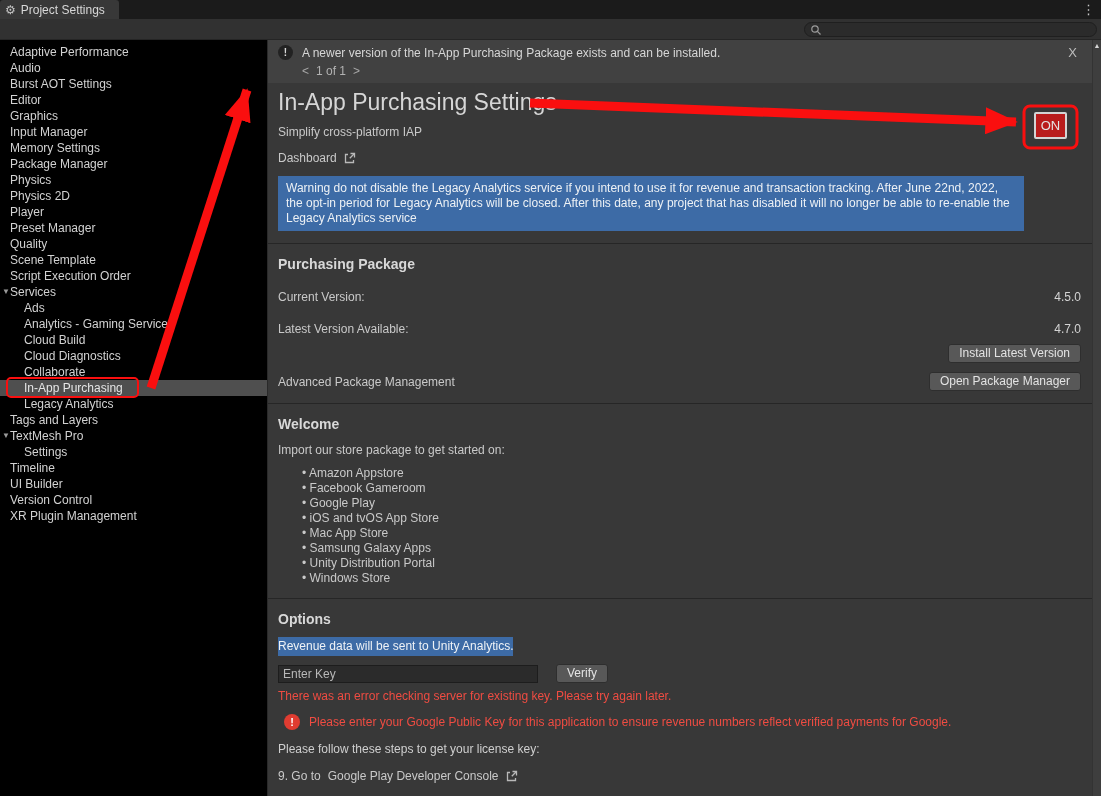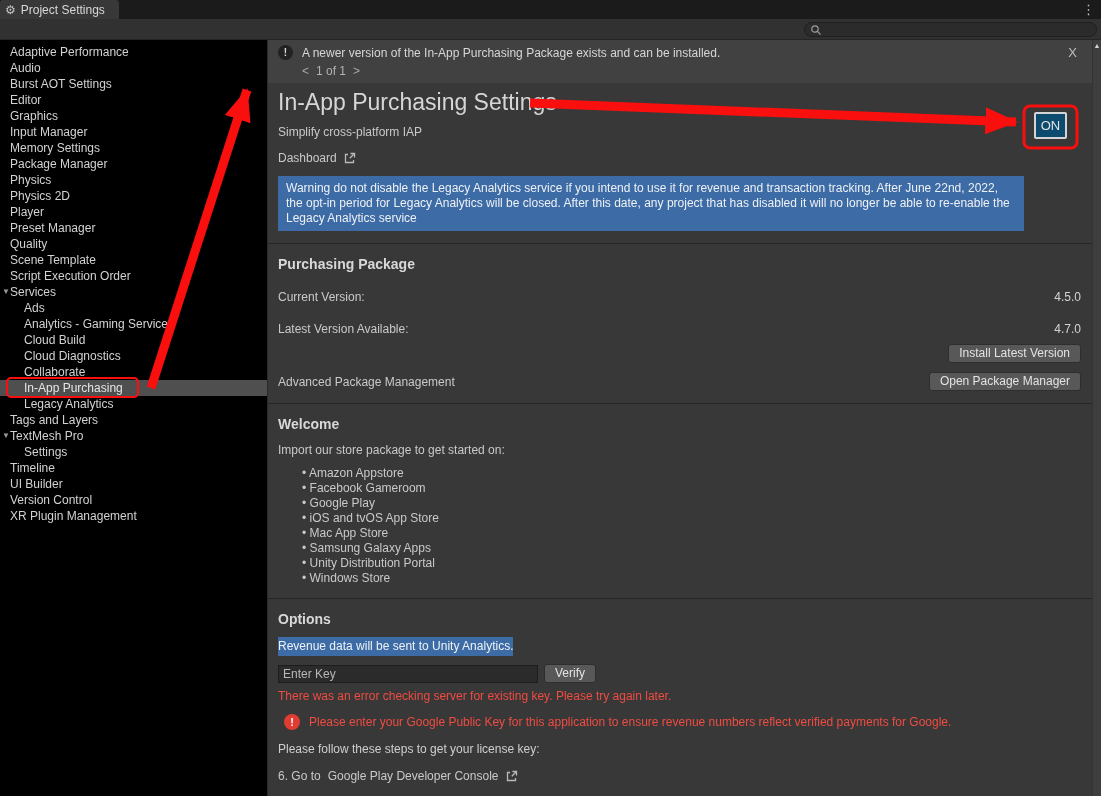--- a/index.html
+++ b/index.html
@@ -27,38 +27,38 @@
   
   .main{position:absolute;left:267px;top:40px;width:826px;min-height:756px;background:#383838;border-left:1px solid #2a2a2a;z-index:1;}
   .banner{background:#414141;padding:5px 10px;position:relative;}
   .banner-row{display:flex;align-items:center;gap:9px;color:#d6d6d6;}
   .info-badge{width:15px;height:15px;border-radius:50%;background:#222;color:#d8d8d8;font-weight:bold;font-size:10px;display:flex;align-items:center;justify-content:center;flex:none;}
   .banner-close{position:absolute;right:16px;top:5px;color:#bdbdbd;font-size:13px;cursor:pointer;}
   .pager{display:flex;align-items:center;gap:7px;margin:4px 0 0 24px;color:#b2b2b2;}
   .pg-btn{cursor:pointer;color:#a8a8a8;}
 
   .page-title{margin:9px 0 0 10px;font-size:23px;color:#d6d6d6;line-height:20px;}
-  .on-toggle{position:absolute;left:766px;top:72px;width:33px;height:27px;border:2px solid #d4d4d4;border-radius:2px;display:flex;align-items:center;justify-content:center;font-size:13px;color:#e4e4e4;background:#0c4a6e;cursor:pointer;}
+  .on-toggle{position:absolute;left:766px;top:72px;width:33px;height:27px;border:2px solid #d4d4d4;border-radius:2px;display:flex;align-items:center;justify-content:center;font-size:13px;color:#e4e4e4;background:#b91c1c;cursor:pointer;}
   .subtitle{margin:13px 0 0 10px;line-height:15px;}
   .dashboard-row{margin:11px 0 0 10px;display:flex;align-items:center;gap:6px;line-height:15px;}
   .link-label{cursor:pointer;}
   .warning-box{margin:10px 16px 0 10px;width:746px;background:#3d6ba6;color:#edf1f5;padding:5px 8px;line-height:15px;}
   .divider{border-top:1px solid #262626;margin-top:12px;}
   .section-heading{font-size:14px;font-weight:bold;color:#d8d8d8;margin:12px 0 0 10px;line-height:17px;}
   .kv-row{display:flex;justify-content:space-between;margin-top:17px;padding:0 12px 0 10px;line-height:15px;}
   .kv-val{color:#d4d4d4;}
   .btn{display:inline-block;background:#585858;border:1px solid #2e2e2e;border-radius:3px;color:#e3e3e3;font-size:12px;font-family:inherit;padding:1px 10px 2px;cursor:pointer;text-align:left;}
   .btn-row{display:flex;justify-content:flex-end;margin-top:7px;padding-right:12px;}
   .pm-row{display:flex;justify-content:space-between;align-items:center;margin-top:9px;padding:0 12px 0 10px;}
   .intro{margin:10px 0 0 10px;line-height:15px;}
   .stores{margin:8px 0 0 34px;}
   .store-item{line-height:15px;}
   .store-item::before{content:"• ";}
   .note-chip{display:inline-block;margin:9px 0 0 10px;background:#3d6ba6;color:#eef2f6;padding:2px 0;line-height:15px;}
-  .key-row{margin:8px 0 0 10px;display:flex;align-items:center;}
+  .key-row{margin:8px 0 0 10px;display:flex;align-items:center;gap:12px;}
   .key-input{width:260px;height:18px;background:#2b2b2b;border:1px solid #1d1d1d;color:#cfcfcf;font-family:inherit;font-size:12px;padding:0 4px;outline:none;}
   .key-input::placeholder{color:#b8b8b8;}
   .verify-btn{margin-left:6px;}
   .err-text{color:#ef4c42;}
   .err1{margin:6px 0 0 10px;line-height:15px;}
   .err-row{margin:10px 0 0 16px;display:flex;align-items:center;gap:9px;line-height:15px;}
   .err-badge{width:16px;height:16px;border-radius:50%;background:#e03c31;color:#fff;font-weight:bold;font-size:11px;display:flex;align-items:center;justify-content:center;flex:none;}
   .steps-intro{margin:12px 0 0 10px;color:#cfcfcf;line-height:15px;}
   .step-row{margin:12px 0 0 10px;display:flex;align-items:center;gap:7px;line-height:15px;}
   .step2{margin:13px 0 0 10px;line-height:15px;}
@@ -206,21 +206,21 @@
         <input class="key-input" placeholder="Enter Key" style="">
         <button class="btn verify-btn">Verify</button>
       </div>
       <div class="err-text err1">There was an error checking server for existing key. Please try again later.</div>
       <div class="err-row">
         <span class="err-badge">!</span>
         <span class="err-text">Please enter your Google Public Key for this application to ensure revenue numbers reflect verified payments for Google.</span>
       </div>
       <div class="steps-intro">Please follow these steps to get your license key:</div>
       <div class="step-row">
-        <span>6. Go to</span>
+        <span>9. Go to</span>
         <span class="link-label">Google Play Developer Console</span>
         <svg class="ext-icon" width="13" height="13" viewBox="0 0 13 13">
             <path d="M5 2.5H2.5v8h8V8" fill="none" stroke="#b9b9b9" stroke-width="1.3"></path>
             <path d="M7.5 1.5h4v4" fill="none" stroke="#b9b9b9" stroke-width="1.3"></path>
             <path d="M11.2 1.8L6.8 6.2" fill="none" stroke="#b9b9b9" stroke-width="1.3"></path>
           </svg>
       </div>
       <div class="step2">2. Go to your appropriate project.</div>
     </div>
 

